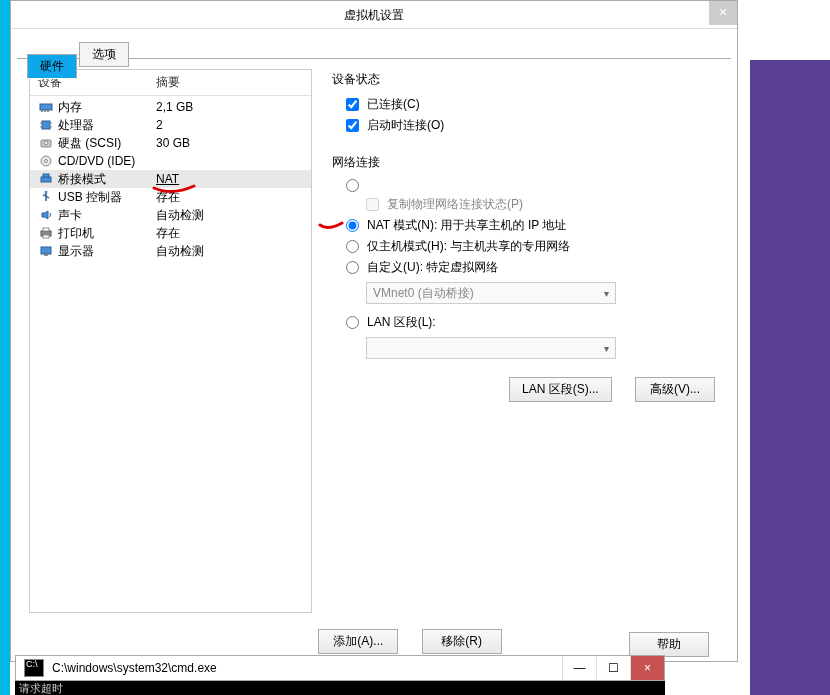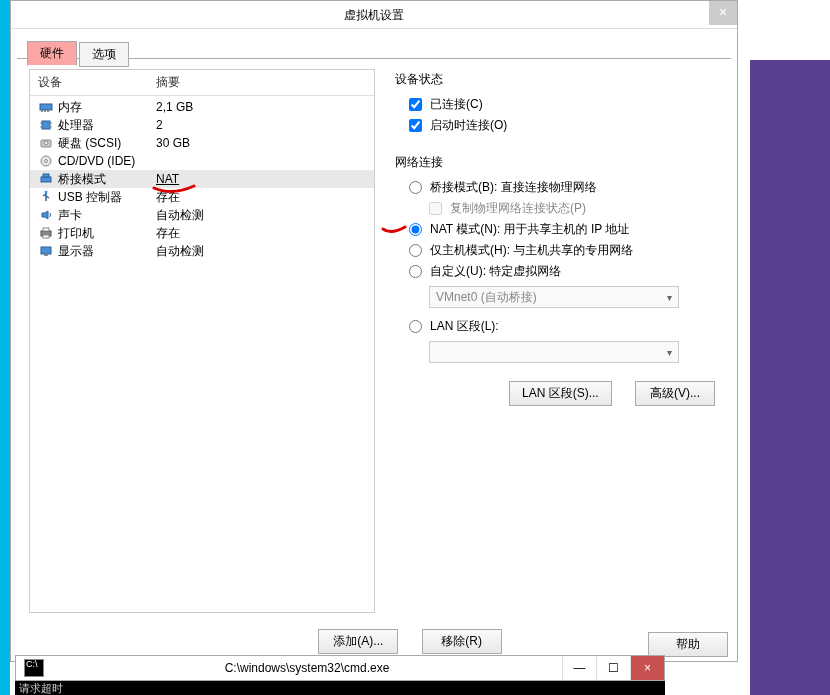--- a/index.html
+++ b/index.html
@@ -3,47 +3,47 @@
 <meta charset="utf-8">
 <style>
 * { box-sizing: border-box; font-family: "Microsoft YaHei", "Segoe UI", sans-serif; font-size: 12px; }
 body { margin: 0; width: 830px; height: 695px; background: #fff; position: relative; overflow: hidden; }
 .bg-purple { position: absolute; top: 60px; left: 750px; right: 0; bottom: 0; background: #5a3e91; }
 .bg-cyan { position: absolute; top: 0; left: 0; width: 10px; height: 695px; background: #00b7e6; }
 .dialog { position: absolute; top: 0; left: 10px; width: 728px; height: 662px; background: #fff; border: 1px solid #aaa; }
 .titlebar { height: 28px; background: #fff; position: relative; text-align: center; line-height: 28px; border-bottom: 1px solid #ddd; }
 .titlebar .close { position: absolute; right: 0; top: 0; width: 28px; height: 24px; background: #ccc; color: #fff; text-align: center; line-height: 22px; font-size: 14px; }
 .tabs { padding: 8px 10px 0 10px; height: 26px; border-bottom: 1px solid #aaa; margin: 4px 6px 0 6px; }
-.tab { display: inline-block; padding: 3px 12px; border: 1px solid #aaa; border-bottom: 1px solid #fff; background: #fca5a5; margin-right: -1px; position: relative; top: 0; cursor: pointer; }
+.tab { display: inline-block; padding: 3px 12px; border: 1px solid #aaa; border-bottom: 1px solid #fff; background: #0ea5e9; margin-right: -1px; position: relative; top: 13px; cursor: pointer; }
 .tab.inactive { background: #f4f4f4; border-bottom: 1px solid #aaa; top: 1px; }
 .body { display: flex; padding: 10px 18px; gap: 20px; }
-.left-panel { width: 346px; border: 1px solid #ccc; height: 544px; background: #fff; }
+.left-panel { width: 283px; border: 1px solid #ccc; height: 544px; background: #fff; }
 .col-head { display: flex; border-bottom: 1px solid #e0e0e0; padding: 4px 8px; color: #333; }
 .col-head .c1 { width: 118px; }
 .dev-list { padding: 2px 0; }
 .dev-row { display: flex; align-items: center; padding: 1px 8px; height: 18px; cursor: pointer; position: relative; }
 .dev-row.selected { background: #e8e8e8; }
 .dev-row .icon { width: 16px; height: 14px; margin-right: 4px; display: inline-flex; align-items: center; justify-content: center; }
 .dev-row .lbl { width: 98px; }
 .right-panel { flex: 1; padding-top: 2px; }
 .group-title { color: #000000; margin-bottom: 6px; }
 .check-row { padding: 2px 0 2px 14px; display: flex; align-items: center; gap: 4px; }
 .radio-row { padding: 2px 0 2px 14px; display: flex; align-items: center; gap: 4px; position: relative; }
 .sub-check { padding: 2px 0 2px 34px; color: #888; display: flex; align-items: center; gap: 4px; }
 .dropdown { margin: 4px 0 8px 34px; width: 250px; height: 22px; border: 1px solid #ccc; background: #f9f9f9; color: #888; padding: 2px 6px; display: flex; justify-content: space-between; align-items: center; }
 .r-buttons { text-align: right; padding: 10px 4px; }
 .btn { display: inline-block; min-width: 80px; padding: 3px 12px; border: 1px solid #aaa; background: linear-gradient(#fafafa,#e8e8e8); text-align: center; cursor: pointer; margin-left: 20px; }
 .bottom-btns { text-align: center; padding: 6px 0 0 52px; }
-.footer-row { position: absolute; bottom: 4px; right: 9px; display: flex; gap: 8px; }
+.footer-row { position: absolute; bottom: 4px; right: 28px; display: flex; gap: 8px; }
 .red-mark1 { position: absolute; top: 0px; left: -12px; width: 44px; height: 14px; pointer-events: none; }
 .red-mark2 { position: absolute; top: 0px; left: -14px; width: 26px; height: 16px; pointer-events: none; }
 input[type=checkbox], input[type=radio] { margin: 0 4px 0 0; }
 .cmd-bar { position: absolute; bottom: 14px; left: 15px; width: 650px; height: 26px; background: #fff; border: 1px solid #aaa; display: flex; align-items: center; }
 .cmd-bar .cmd-icon { width: 20px; height: 18px; background: #000; border: 1px solid #888; margin: 0 8px; color: #fff; font-size: 9px; text-align: left; padding-left: 1px; line-height: 8px; }
-.cmd-bar .cmd-title { flex: 1; text-align: center; }
+.cmd-bar .cmd-title { flex: 1; }
 .cmd-bar .winbtns { display: flex; }
 .cmd-bar .wb { width: 34px; height: 24px; border-left: 1px solid #ddd; display: flex; align-items: center; justify-content: center; cursor: pointer; }
 .cmd-bar .wb.close { background: #c75050; color: #fff; }
 .cmd-black { position: absolute; bottom: 0; left: 15px; width: 650px; height: 14px; background: #000; color: #ccc; padding-left: 4px; font-size: 11px; overflow: hidden; }
 .chevron { font-size: 10px; color: #666; }
 svg { display: block; }
 </style>
 </head>
 <body>
 
@@ -177,21 +177,20 @@
       <div class="check-row">
         <input type="checkbox" checked="" style="">
         <span>启动时连接(O)</span>
       </div>
 
       <div style="height:18px"></div>
       <div class="group-title">网络连接</div>
 
       <div class="radio-row">
         <input type="radio" name="net" style="">
-        <span>桥接模式(B): 直接连接物理网络</span>
       </div>
       <div class="sub-check">
         <input type="checkbox" disabled="" style="">
         <span>复制物理网络连接状态(P)</span>
       </div>
 
       <div class="radio-row" style="position:relative;">
         <svg class="red-mark2" viewBox="0 0 26 16">
             <path d="M2 10 Q 10 16 24 8" stroke="#d00" stroke-width="3" fill="none" stroke-linecap="round"></path>
           </svg>

